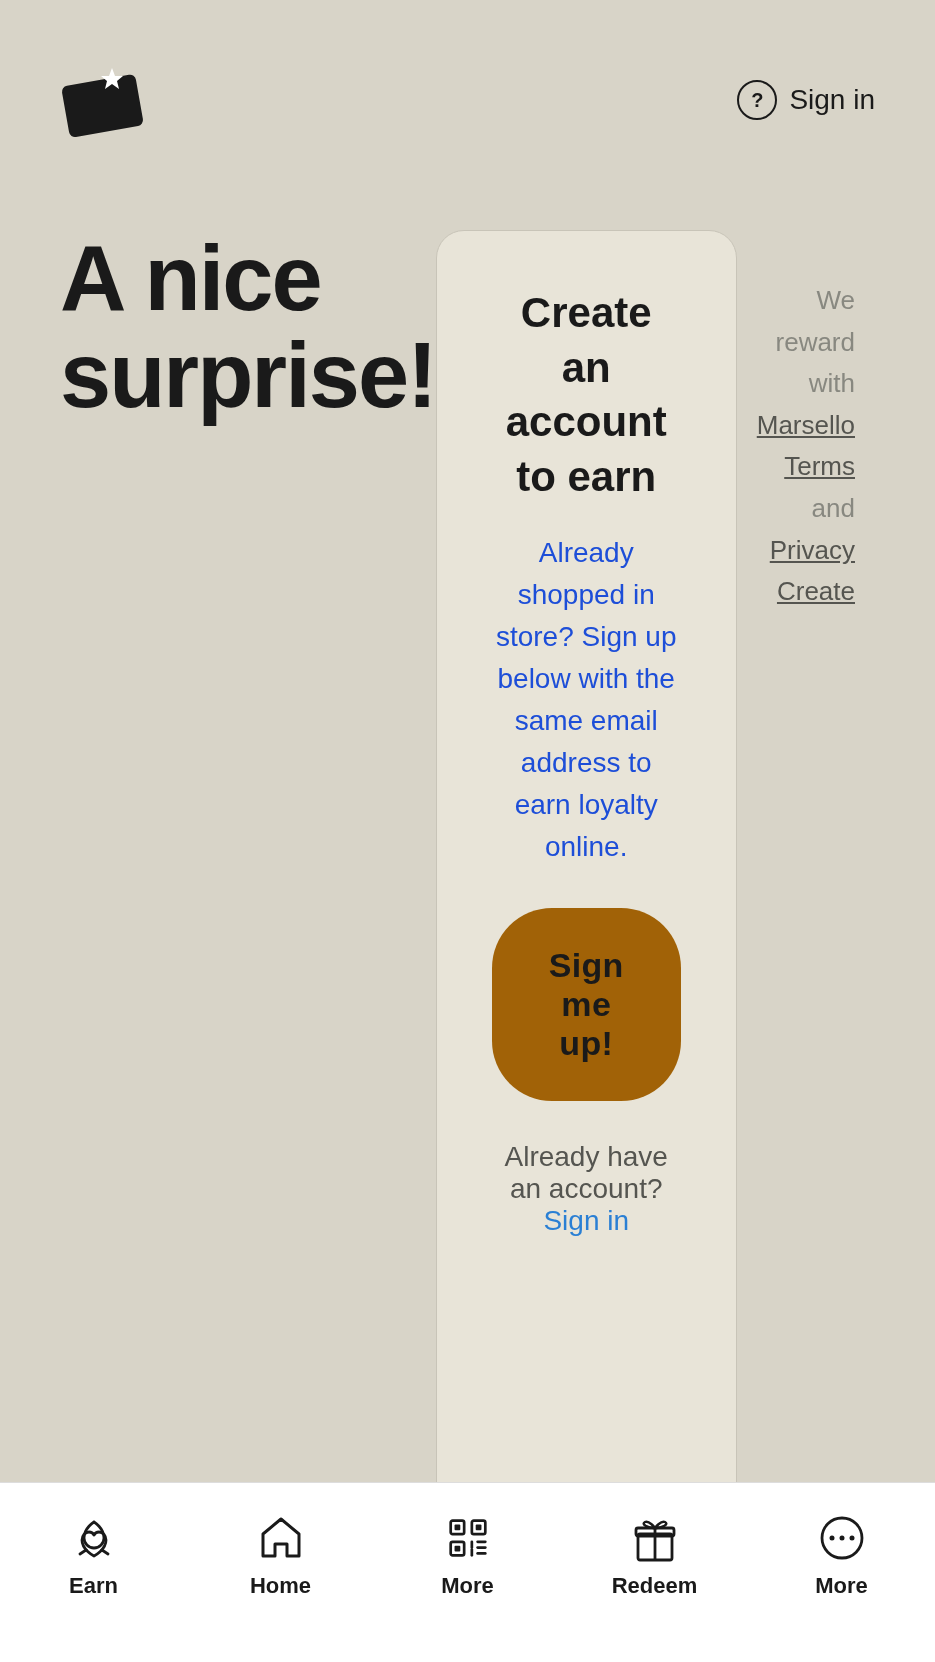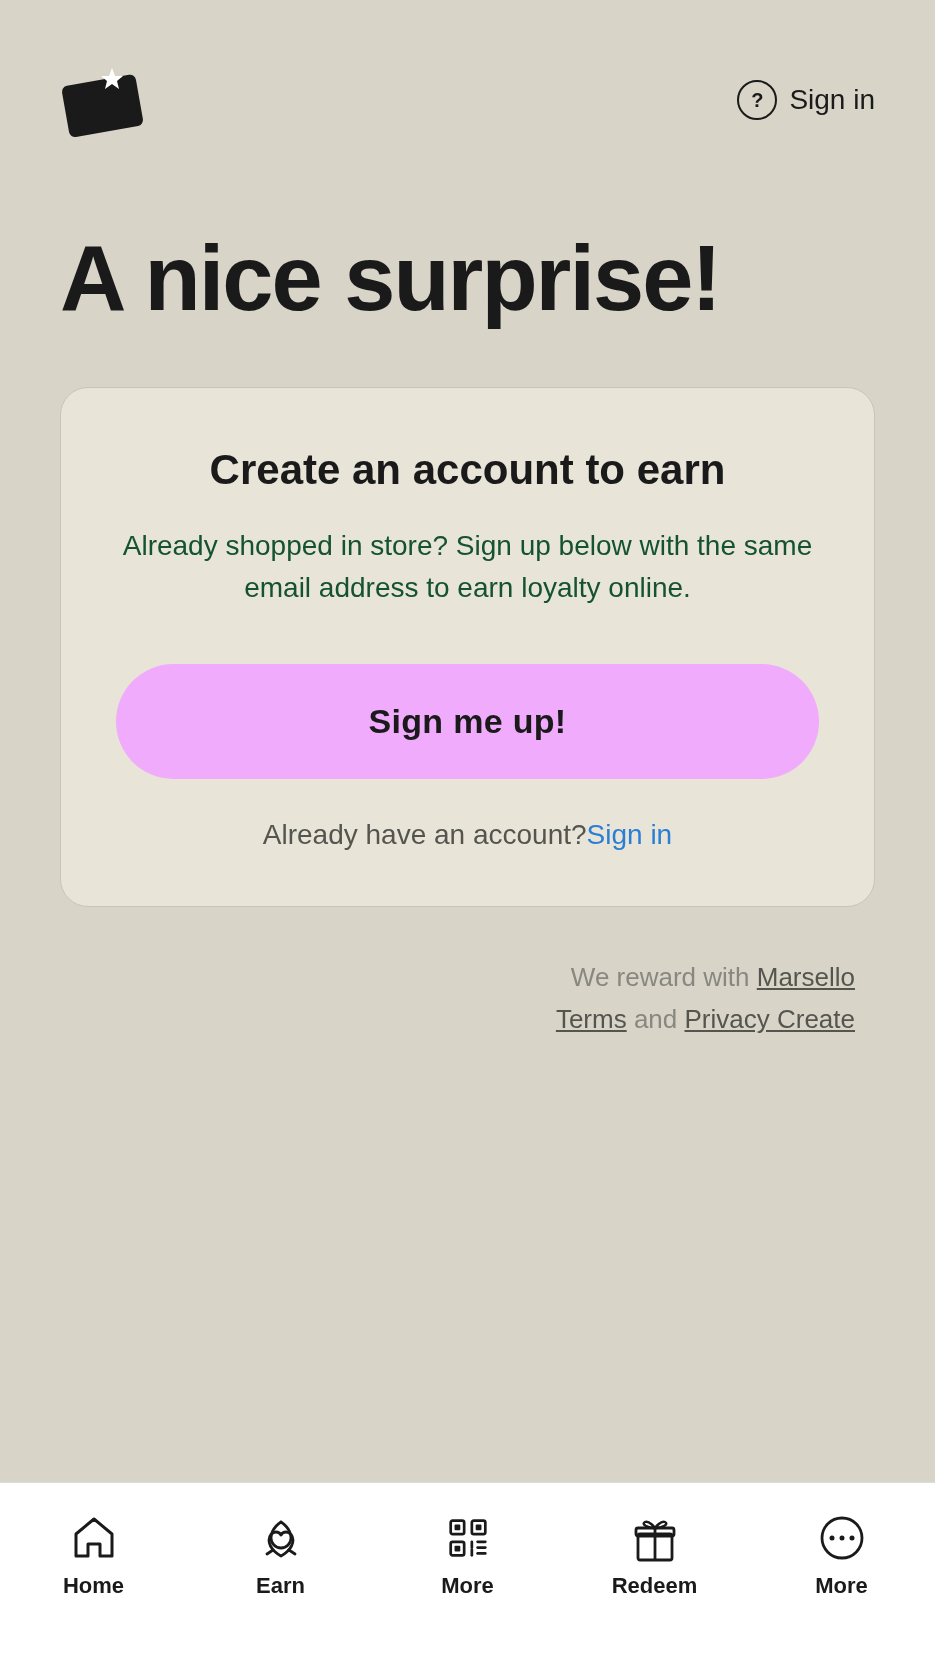--- a/index.html
+++ b/index.html
@@ -61,21 +61,21 @@
     .sign-in-header-text {
       font-size: 28px;
       font-weight: 500;
       color: #1a1a1a;
     }
 
     
     .main-content {
       flex: 1;
       display: flex;
-      flex-direction: column;
+      flex-direction: row;
       padding: 60px 60px 52px 60px;
     }
 
     .headline {
       font-size: 92px;
       font-weight: 900;
       color: #1a1a1a;
       line-height: 1.05;
       margin-bottom: 60px;
       letter-spacing: -2px;
@@ -94,29 +94,29 @@
       font-weight: 800;
       color: #1a1a1a;
       text-align: center;
       line-height: 1.3;
       margin-bottom: 28px;
     }
 
     .promo-card-subtitle {
       font-size: 28px;
       font-weight: 400;
-      color: #14532d;
+      color: #1d4ed8;
       text-align: center;
       line-height: 1.5;
-      margin-bottom: 55px;
+      margin-bottom: 40px;
     }
 
     .sign-up-button {
       width: 100%;
-      background-color: #f0abfc;
+      background-color: #a16207;
       border: none;
       border-radius: 60px;
       padding: 38px 40px;
       font-size: 34px;
       font-weight: 800;
       color: #1a1a1a;
       cursor: pointer;
       text-align: center;
       margin-bottom: 40px;
       letter-spacing: 0.3px;
@@ -229,40 +229,40 @@
   </div>
 
   <p class="footer-text">
     <span>We reward with </span><a href="#">Marsello</a><br>
     <a href="#">Terms</a><span> and </span><a href="#">Privacy Create</a>
   </p>
 </div>
 
 <nav class="bottom-nav">
 
-  <div class="nav-item active">
-    <div class="nav-icon">
-      <svg width="48" height="48" viewBox="0 0 48 48" fill="none" xmlns="http://www.w3.org/2000/svg">
-        <path d="M6 20L24 5L42 20V42H30V30H18V42H6V20Z" stroke="#1a1a1a" stroke-width="3" fill="none" stroke-linejoin="round"></path>
-      </svg>
-    </div>
-    <span class="nav-label">Home</span>
-  </div>
-
   <div class="nav-item">
     <div class="nav-icon">
       <svg width="48" height="48" viewBox="0 0 48 48" fill="none" xmlns="http://www.w3.org/2000/svg">
         <path d="M24 8C24 8 14 14 14 24C14 29.5 18.5 34 24 34C29.5 34 34 29.5 34 24C34 14 24 8 24 8Z" stroke="#1a1a1a" stroke-width="2.8" fill="none"></path>
         <path d="M16 36C13 38 10 40 10 40" stroke="#1a1a1a" stroke-width="2.8" stroke-linecap="round"></path>
         <path d="M32 36C35 38 38 40 38 40" stroke="#1a1a1a" stroke-width="2.8" stroke-linecap="round"></path>
 
         <path d="M24 42C24 42 12 36 12 26C12 22 15 18 19 18C21 18 23 19 24 21C25 19 27 18 29 18C33 18 36 22 36 26C36 36 24 42 24 42Z" stroke="#1a1a1a" stroke-width="2.8" fill="none" stroke-linejoin="round"></path>
       </svg>
     </div>
     <span class="nav-label">Earn</span>
+  </div>
+
+  <div class="nav-item active">
+    <div class="nav-icon">
+      <svg width="48" height="48" viewBox="0 0 48 48" fill="none" xmlns="http://www.w3.org/2000/svg">
+        <path d="M6 20L24 5L42 20V42H30V30H18V42H6V20Z" stroke="#1a1a1a" stroke-width="3" fill="none" stroke-linejoin="round"></path>
+      </svg>
+    </div>
+    <span class="nav-label">Home</span>
   </div>
 
   <div class="nav-item">
     <div class="nav-icon">
       <svg width="52" height="52" viewBox="0 0 52 52" fill="none" xmlns="http://www.w3.org/2000/svg">
 
         <rect x="8" y="8" width="14" height="14" rx="2" stroke="#1a1a1a" stroke-width="2.8" fill="none"></rect>
         <rect x="12" y="12" width="6" height="6" rx="1" fill="#1a1a1a"></rect>
         <rect x="30" y="8" width="14" height="14" rx="2" stroke="#1a1a1a" stroke-width="2.8" fill="none"></rect>
         <rect x="34" y="12" width="6" height="6" rx="1" fill="#1a1a1a"></rect>

